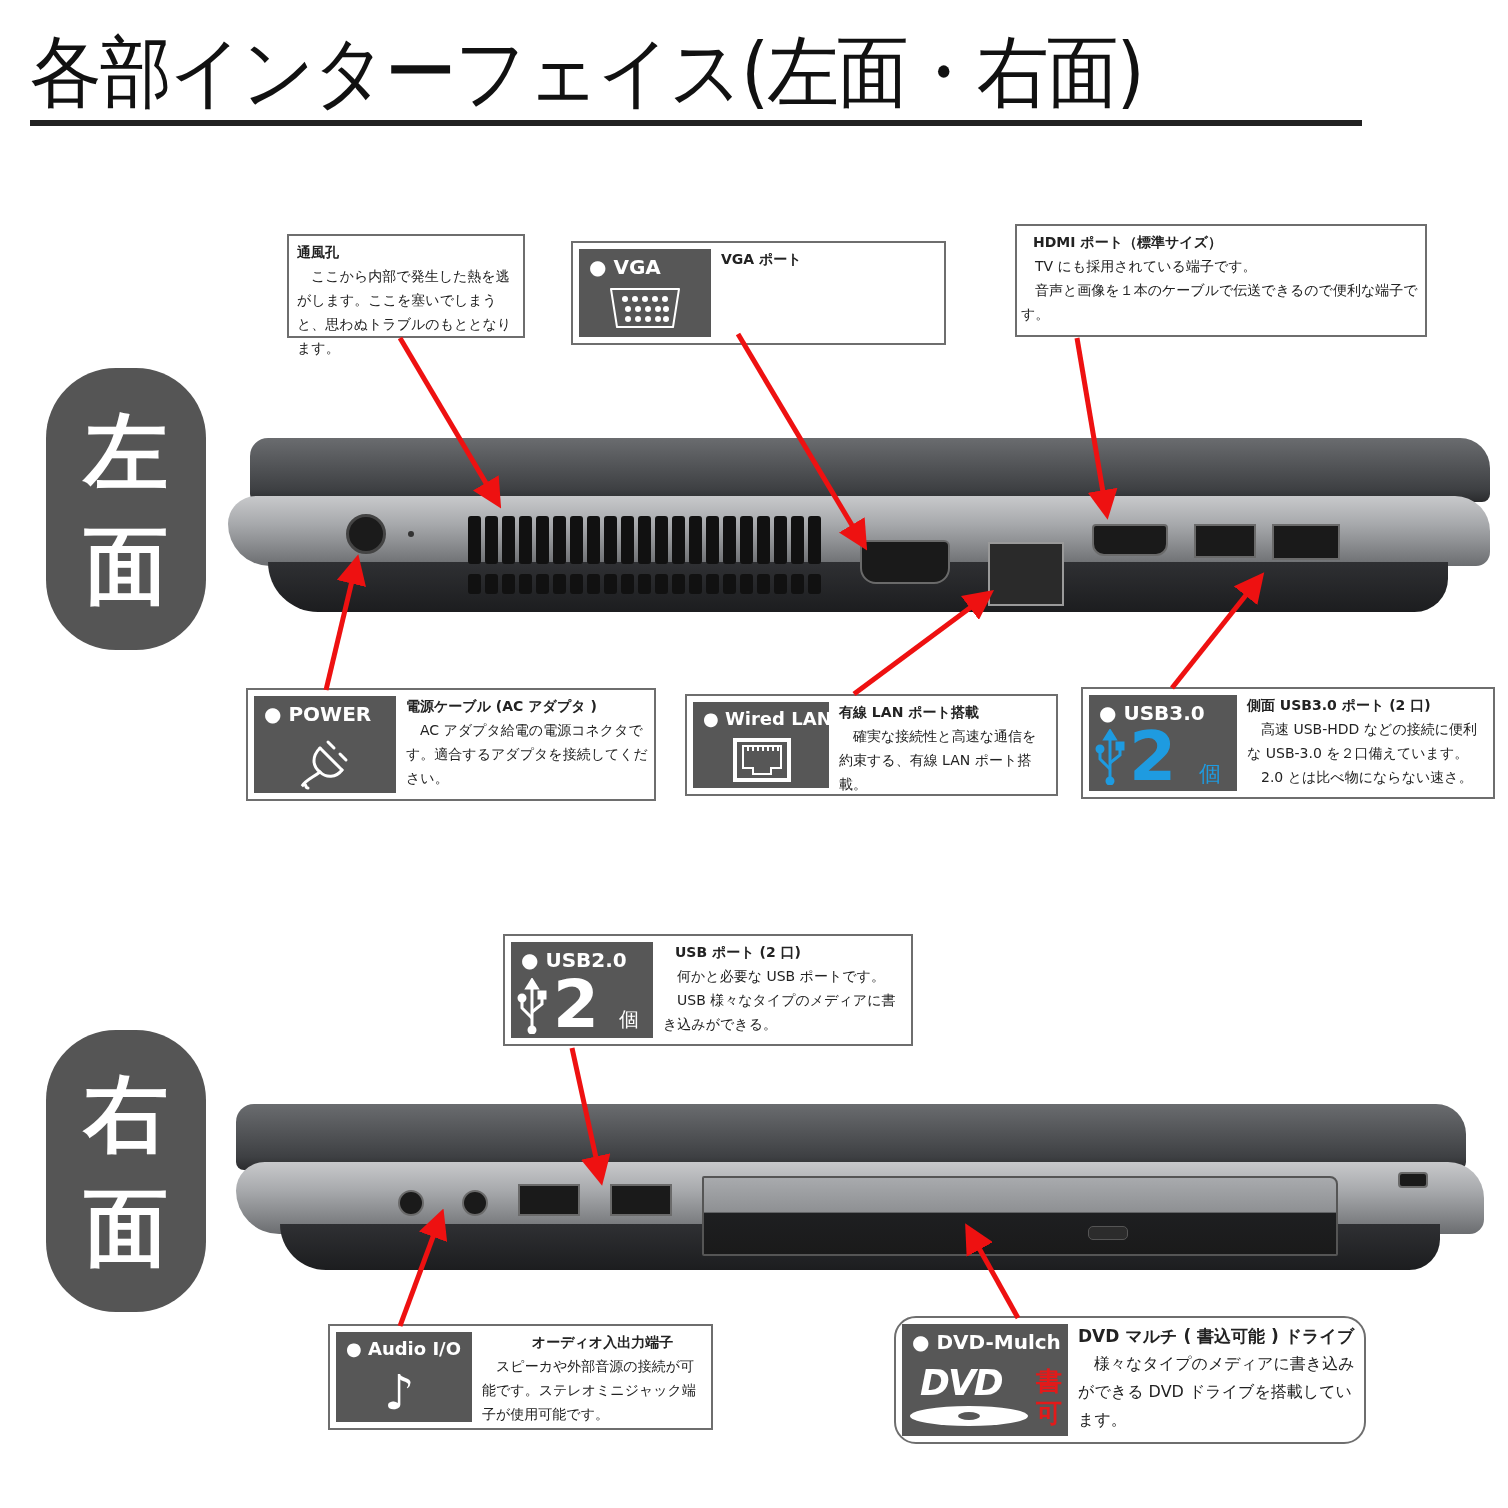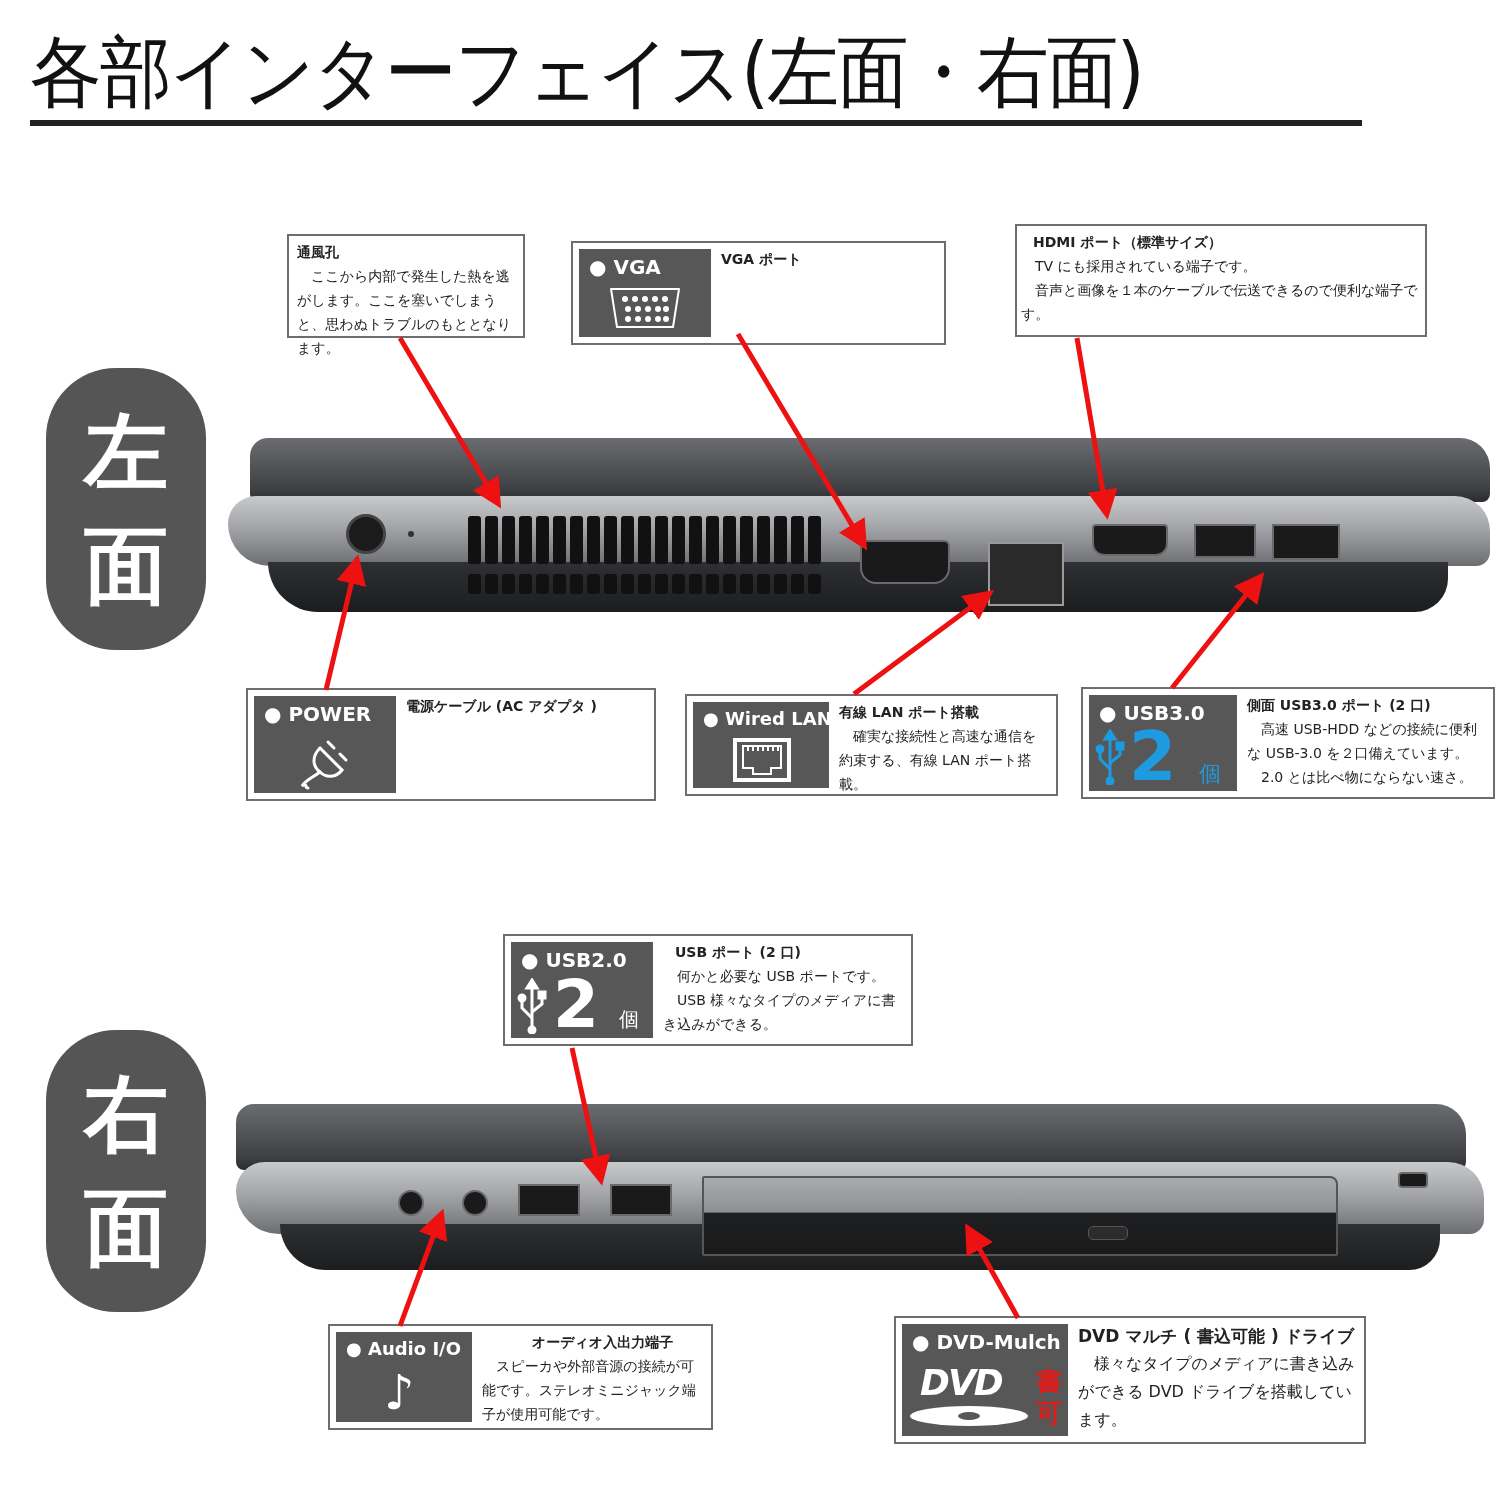--- a/index.html
+++ b/index.html
@@ -205,20 +205,21 @@
         <path d="M22 14 L44 36"></path>
         <path d="M22 14 C14 22 14 32 22 38 C28 44 38 44 44 36"></path>
         <path d="M30 8 L36 14"></path>
           <path d="M42 20 L48 26"></path>
         <path d="M22 38 C14 44 8 46 4 52 C10 48 6 54 10 54"></path>
       </g>
     </svg>
   </div>
   <div class="text">
     <div class="h">電源ケーブル (AC アダプタ )</div>
+    <p>AC アダプタ給電の電源コネクタです。適合するアダプタを接続してください。</p>
   </div>
 </div>
 
 <div class="callout" style="left:685px; top:694px; width:373px; height:102px;">
   <div class="panel" style="width:136px;">
     <span class="tag" style="font-size:18px;">● Wired LAN</span>
     <svg style="position:absolute; left:40px; top:36px;" width="58" height="50" viewBox="0 0 58 50">
       <rect x="2" y="2" width="54" height="40" fill="none" stroke="#fff" stroke-width="4"></rect>
       <path d="M10 8 H48 V30 H38 V36 H20 V30 H10 Z" fill="#575757" stroke="#fff" stroke-width="2"></path>
       <g fill="#fff">
@@ -290,21 +291,21 @@
   <div class="panel" style="width:136px;">
     <span class="tag" style="font-size:18px;">● Audio I/O</span>
     <span style="position:absolute; left:48px; top:32px; font-size:48px; color:#fff;">♪</span>
   </div>
   <div class="text">
     <div class="h" style="text-align:center; padding-left:18px;">オーディオ入出力端子</div>
     <p>スピーカや外部音源の接続が可能です。ステレオミニジャック端子が使用可能です。</p>
   </div>
 </div>
 
-<div class="callout" style="left:894px; top:1316px; width:472px; height:128px;">
+<div class="callout" style="left:894px; top:1316px; width:472px; height:128px;border-radius:22px;">
   <div class="panel" style="width:166px;">
     <span class="tag">● DVD-Mulch</span>
     <div style="position:absolute; left:8px; top:38px; width:120px; height:70px;">
       <span style="position:absolute; left:10px; top:0; font-size:36px; font-weight:bold; font-style:italic; color:#fff; font-family:'DejaVu Sans', sans-serif; letter-spacing:-2px;">DVD</span>
       <div style="position:absolute; left:0; top:44px; width:118px; height:20px; border-radius:50%; background:#fff;"></div>
       <div style="position:absolute; left:48px; top:50px; width:22px; height:8px; border-radius:50%; background:#575757;"></div>
     </div>
     <span style="position:absolute; left:134px; top:40px; font-size:26px; font-weight:bold; color:#e21a1a;">書</span>
     <span style="position:absolute; left:134px; top:72px; font-size:26px; font-weight:bold; color:#e21a1a;">可</span>
   </div>

